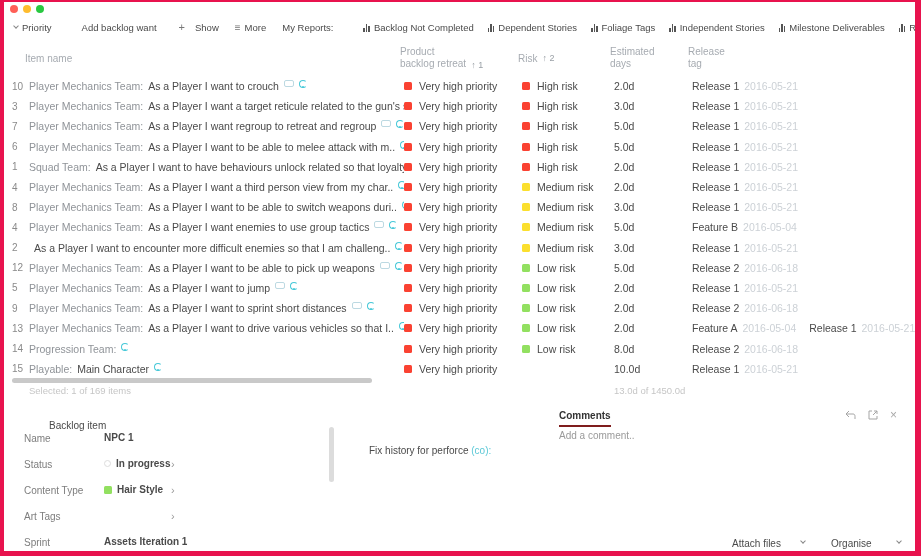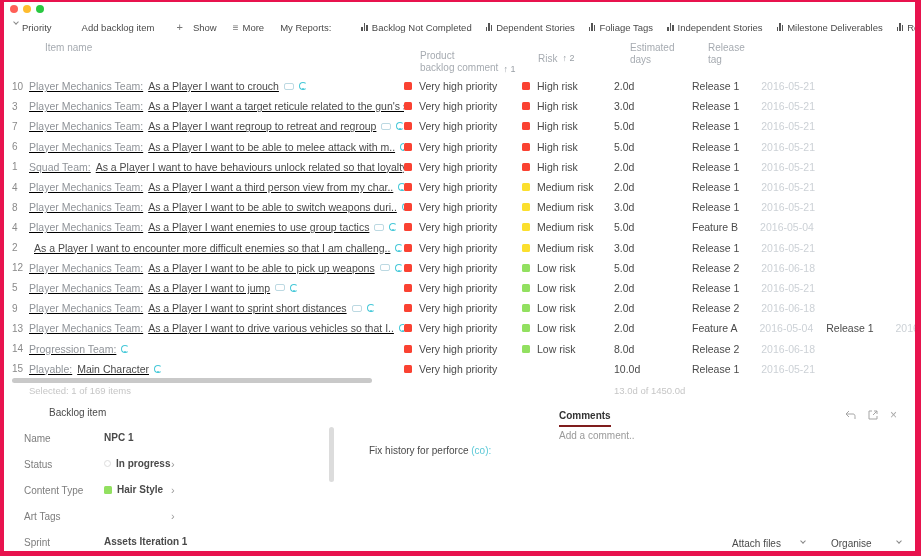--- a/index.html
+++ b/index.html
@@ -11,69 +11,69 @@
   .titlebar{position:absolute;top:0;left:0;right:0;height:14px;}
   .dots{position:absolute;left:6px;top:3px;display:flex;gap:5px;}
   .dot{width:8px;height:8px;border-radius:50%;}
   .dot.r{background:#ff5f57}.dot.y{background:#febc2e}.dot.g{background:#28c840}
   .win-title{position:absolute;left:0;right:0;top:1px;text-align:center;
              font-size:10px;font-weight:700;color:#333;}
 
   
   .toolbar{position:absolute;top:16px;left:10px;right:4px;height:18px;display:flex;
            align-items:center;font-size:9.5px;color:#4a4a4a;white-space:nowrap;}
-  .tb-item{display:flex;align-items:flex-start;gap:4px;cursor:default;}
+  .tb-item{display:flex;align-items:center;gap:4px;cursor:default;}
   .chev{width:4px;height:4px;border-right:1px solid #888;border-bottom:1px solid #888;
         transform:rotate(45deg);display:inline-block;margin-top:-2px;flex:none;}
   .plus{color:#777;font-size:11px;}
   .hamb{color:#777;font-size:10px;}
   .bars{display:inline-flex;align-items:flex-end;gap:1px;height:9px;flex:none;}
   .bars i{width:1.5px;background:#555;display:block;}
   .bars i:nth-child(1){height:4px}.bars i:nth-child(2){height:8px}.bars i:nth-child(3){height:6px}
   .sp16{margin-left:16px}.sp10{margin-left:10px}.sp14{margin-left:14px}
   .sp22{margin-left:22px}.sp30{margin-left:30px}
 
   
   .thead{position:absolute;top:40px;left:0;right:0;height:32px;display:flex;
-         padding-left:24px;font-size:10px;color:#a6abb1;}
+         padding-left:4px;font-size:10px;color:#a6abb1;align-items:center;}
   .h-id{width:17px;}
   .h-name{width:375px;}
   .h-pri{width:118px;display:flex;align-items:flex-end;gap:5px;}
   .h-risk{width:92px;display:flex;align-items:center;gap:5px;}
   .h-days{width:78px;}
   .h-rel{flex:1;}
   .sort{color:#9aa0a6;font-size:9px;}
   .h2l div{line-height:12px;}
 
   .rows{position:absolute;top:74px;left:0;right:0;}
   .trow{display:flex;height:20.2px;align-items:center;padding-left:8px;font-size:10.5px;}
   .c-id{width:17px;color:#8a8a8a;font-size:10px;flex:none;}
-  .c-name{width:375px;display:flex;align-items:center;gap:5px;overflow:hidden;
-          white-space:nowrap;flex:none;text-decoration:underline;}
+  .c-name{width:375px;display:flex;align-items:flex-start;gap:5px;overflow:hidden;
+          white-space:nowrap;flex:none;}
   .nm-prefix{color:#8f9398;}
   .nm-text{color:#4a4a4a;}
   .ic-note{width:10px;height:7px;border:1px solid #bcd9e2;border-radius:2px;flex:none;display:inline-block;}
   .ic-chat{width:8px;height:8px;border:1.3px solid #46c8d8;border-radius:50%;
            border-right-color:transparent;flex:none;display:inline-block;position:relative;}
   .ic-chat::after{content:"";position:absolute;left:2px;top:5px;width:2px;height:2px;
                   background:#46c8d8;border-radius:50%;}
   .c-pri{width:118px;display:flex;align-items:center;gap:7px;color:#4a4a4a;flex:none;}
   .c-risk{width:92px;display:flex;align-items:center;gap:7px;color:#4a4a4a;flex:none;}
   .sq{width:8px;height:8px;border-radius:1.5px;background:transparent;flex:none;display:inline-block;}
   .c-days{width:78px;color:#4a4a4a;flex:none;}
   .c-rel{flex:1;display:flex;gap:5px;white-space:nowrap;overflow:hidden;align-items:center;}
   .rel-name{color:#4a4a4a;}
-  .rel-date{color:#ccd1d6;margin-right:8px;margin-left:17px;}
+  .rel-date{color:#ccd1d6;margin-right:8px;}
 
   .hscroll{position:absolute;left:8px;top:376px;width:360px;height:5px;border-radius:3px;background:#c9c9c9;}
   .sel-info{position:absolute;left:25px;top:383px;font-size:9.5px;color:#c6c6c6;}
   .days-total{position:absolute;left:610px;top:383px;font-size:9.5px;color:#c6c6c6;}
 
   
-  .detail-title{position:absolute;left:45px;top:405px;font-size:10px;color:#4a4a4a;}
+  .detail-title{position:absolute;left:45px;top:418px;font-size:10px;color:#4a4a4a;}
   .fld-label{position:absolute;left:20px;width:88px;text-align:left;font-size:10px;color:#7d7d7d;}
   .fld-value{position:absolute;left:100px;font-size:10px;color:#4a4a4a;display:flex;align-items:center;gap:5px;font-weight:bold;}
   .fld-chev{position:absolute;left:167px;font-size:11px;color:#9a9a9a;line-height:10px;}
   .status-circle{width:7px;height:7px;border:1px solid #ddd;border-radius:50%;display:inline-block;}
   .ct-sq{width:8px;height:8px;border-radius:1.5px;display:inline-block;}
   .vscroll{position:absolute;left:325px;top:425px;width:5px;height:55px;border-radius:3px;background:#dcdcdc;}
 
   .tabs{position:absolute;left:368px;top:408px;display:flex;gap:20px;font-size:10px;}
   .tab{color:#9a9a9a;padding-bottom:4px;cursor:default;}
   .tab.active{color:#333;font-weight:700;border-bottom:2px solid #3fc0d4;}
@@ -104,21 +104,21 @@
       <span class="dot g"></span>
     </div>
   </div>
 
   <div class="toolbar">
     <span class="tb-item">
       <i class="chev"></i>
       <span>Priority</span>
     </span>
     <span class="tb-item sp30">
-      <span>Add backlog item</span>
+      <span>Add backlog want</span>
     </span>
     <span class="tb-item sp22">
       <span class="plus">+</span>
     </span>
     <span class="tb-item sp10">
       <span>Show</span>
     </span>
     <span class="tb-item sp16">
       <span class="hamb">≡</span>
       <span>More</span>
@@ -176,21 +176,21 @@
     </span>
 
   </div>
 
   <div class="thead">
     <span class="h-id"></span>
     <span class="h-name">Item name</span>
     <span class="h-pri">
       <span class="h2l">
         <div>Product</div>
-        <div>backlog comment</div>
+        <div>backlog retreat</div>
       </span>
       <span class="sort">↑ 1</span>
     </span>
     <span class="h-risk">
       <span>Risk</span>
       <span class="sort">↑ 2</span>
     </span>
     <span class="h-days h2l">
       <div>Estimated</div>
       <div>days</div>

